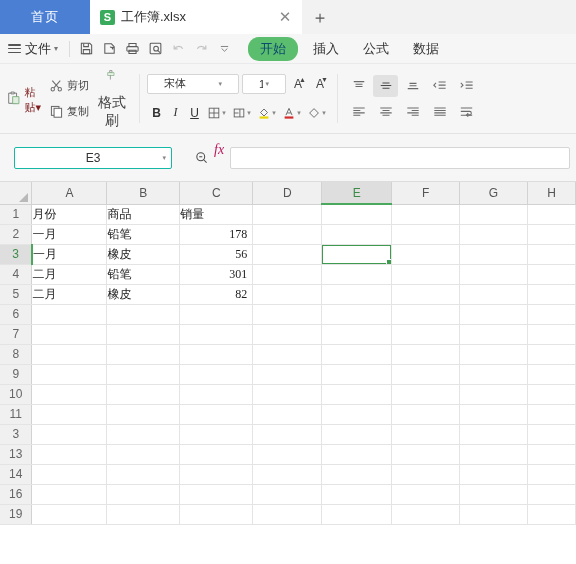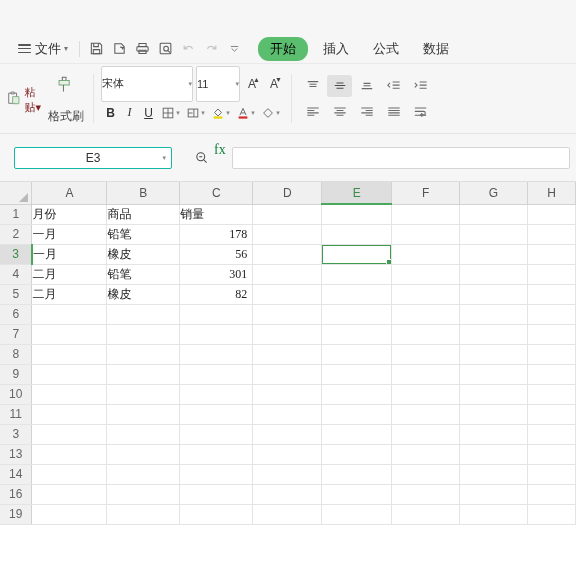--- a/index.html
+++ b/index.html
@@ -44,40 +44,40 @@
     width: 36px; height: 34px; color: #555; font-size: 17px;
     display: flex; align-items: center; justify-content: center;
   }
 
   
   .ribbon-row {
     position: absolute; top: 34px; left: 0; width: 576px; height: 30px;
     background: #f6f6f6; display: flex; align-items: center;
     border-bottom: 1px solid #eaeaea;
   }
-  .qa-left { display: flex; align-items: center; padding-left: 18px; }
+  .qa-left { display: flex; align-items: center; padding-left: 8px; }
   .menu-file {
     display: flex; align-items: center; font-size: 13px; color: #333; margin-right: 6px;
   }
   .hamburger { display: inline-flex; flex-direction: column; justify-content: space-between;
     width: 13px; height: 9px; margin-right: 4px; }
   .hamburger i { display: block; height: 1.5px; background: #555; border-radius: 1px; }
   .caret-sm { margin-left: 3px; font-size: 8px; color: #777; }
   .qa-sep { width: 1px; height: 16px; background: #dcdcdc; margin: 0 5px; }
   .qa-btn {
     width: 23px; height: 22px; display: flex; align-items: center; justify-content: center;
     color: #5a5a5a;
   }
   .qa-btn.dim { color: #c2c2c2; }
   .ribbon-tabs { display: flex; align-items: center; margin-left: 12px; }
   .rtab {
     font-size: 13px; color: #333; padding: 3px 9px; margin-right: 6px; white-space: nowrap;
   }
   .rtab.active {
-    background: #5bbd6e; color: #000000; border-radius: 11px; padding: 3px 12px;
+    background: #5bbd6e; color: #0c4a6e; border-radius: 11px; padding: 3px 12px;
   }
 
   
   .ribbon-body {
     position: absolute; top: 64px; left: 0; width: 576px; height: 70px;
     background: #f6f6f6; border-bottom: 1px solid #e3e3e3;
     display: flex; align-items: stretch;
   }
   .grp { display: flex; align-items: center; padding: 0 4px; }
   .grp-sep { width: 1px; background: #e4e4e4; margin: 10px 3px; }
@@ -90,29 +90,29 @@
   .paste-btn .lbl { font-size: 11px; margin-top: 2px; }
   .clip-col { display: flex; flex-direction: column; justify-content: center; height: 62px; }
   .clip-item {
     display: flex; align-items: center; font-size: 11px; color: #444; height: 26px; padding: 0 3px;
   }
   .clip-item .ic { margin-right: 3px; display: flex; }
   .fmt-painter {
     display: flex; flex-direction: column; align-items: center; justify-content: center;
     width: 40px; height: 62px; color: #444;
   }
-  .fmt-painter .lbl { font-size: 12px; margin-top: 11px; }
+  .fmt-painter .lbl { font-size: 14px; margin-top: 11px; text-align: center; }
 
   
   .font-col { display: flex; flex-direction: column; justify-content: center; height: 62px; }
   .font-row1 { display: flex; align-items: center; height: 24px; }
   .font-row2 { display: flex; align-items: center; height: 26px; margin-top: 4px; }
   .combo {
-    height: 36px; background: #fff; border: 1px solid #d5d5d5; border-radius: 2px;
-    display: flex; align-items: center; padding: 0 0; font-size: 11px; color: #333;
+    height: 20px; background: #fff; border: 1px solid #d5d5d5; border-radius: 2px;
+    display: flex; align-items: center; padding: 0 16px; font-size: 11px; color: #333;
   }
   .combo.name { width: 92px; }
   .combo.size { width: 44px; margin-left: 3px; }
   .combo .val { flex: 1; white-space: nowrap; overflow: hidden; }
   .combo .arr { font-size: 7px; color: #888; margin-left: 2px; }
   .szbtn { width: 20px; height: 20px; display: flex; align-items: center; justify-content: center;
     font-size: 12px; color: #444; margin-left: 2px; position: relative; }
   .szbtn sup { font-size: 7px; position: absolute; top: 2px; right: 2px; }
   .fbtn {
     width: 19px; height: 22px; display: flex; align-items: center; justify-content: center;
@@ -138,21 +138,21 @@
   }
   .namebox {
     width: 158px; height: 22px; margin-left: 14px; background: #fff;
     border: 1px solid #14b8a6; border-radius: 2px;
     display: flex; align-items: center; justify-content: center; position: relative;
     font-size: 12px; color: #333;
   }
   .namebox .arr { position: absolute; right: 5px; font-size: 7px; color: #888; }
   .fx-icons { display: flex; align-items: center; margin-left: 18px; }
   .fx-icons .ic { width: 22px; height: 22px; display: flex; align-items: center; justify-content: center; color: #444; }
-  .fx-label { font-size: 14px; font-family: "Liberation Serif", serif; color: #15803d; margin: 0 6px 15px 2px; }
+  .fx-label { font-size: 14px; font-style: italic; font-family: "Liberation Serif", serif; color: #be185d; margin: 0 6px 15px 2px; }
   .fbar-input {
     flex: 1; height: 22px; margin-right: 6px; background: #fff;
     border: 1px solid #d5d5d5; border-radius: 2px; font-size: 12px; color: #333;
     display: flex; align-items: center; padding: 0 4px;
   }
 
   
   .grid-wrap { position: absolute; top: 182px; left: 0; width: 576px; height: 382px; background: #fff; overflow: hidden; }
   table.sheet { border-collapse: collapse; table-layout: fixed; }
   table.sheet td, table.sheet th { padding: 0; margin: 0; }
@@ -192,20 +192,31 @@
     content: ""; position: absolute; right: -3px; bottom: -3px;
     width: 5px; height: 5px; background: #3f9b4f; border: 1px solid #fff;
   }
   svg { display: block; }
 </style>
 </head>
 <body>
 
 <div id="app">
 
+  <div class="tabbar">
+    <div class="tab-home">
+      <span>首页</span>
+    </div>
+    <div class="tab-doc">
+      <span class="s-icon">S</span>
+      <span class="tab-title">工作簿.xlsx</span>
+      <span class="tab-close">✕</span>
+    </div>
+    <div class="tab-new">＋</div>
+  </div>
 
   <div class="ribbon-row">
     <div class="qa-left">
       <div class="menu-file">
         <span class="hamburger">
             <i></i>
             <i></i>
             <i></i>
           </span>
         <span>文件</span>
@@ -272,20 +283,42 @@
   <div class="ribbon-body">
 
     <div class="grp">
       <div class="paste-btn">
         <svg width="26" height="26" viewBox="0 0 26 26" fill="none" stroke="#6b6b6b" stroke-width="1.1">
           <path d="M6 5.5h10v13H6z"></path>
             <path d="M9 4.2h4v2.3H9z" fill="#fff"></path>
           <path d="M11 10h8v9h-8z" fill="#dfeede" stroke="#7aa87a"></path>
         </svg>
         <span class="lbl"><span>粘贴</span><span>▾</span></span>
+      </div>
+      <div class="clip-col">
+        <div class="clip-item">
+          <span class="ic">
+            <svg width="15" height="15" viewBox="0 0 16 16" fill="none" stroke="#6b6b6b" stroke-width="1.1">
+              <circle cx="4" cy="12" r="1.8"></circle>
+                <circle cx="11.5" cy="12" r="1.8"></circle>
+                <path d="M5.2 10.6L12 2.8"></path>
+                <path d="M10.3 10.6L3.5 2.8"></path>
+            </svg>
+          </span>
+          <span>剪切</span>
+        </div>
+        <div class="clip-item">
+          <span class="ic">
+            <svg width="15" height="15" viewBox="0 0 16 16" fill="none" stroke="#6b6b6b" stroke-width="1.1">
+              <rect x="2.6" y="2.6" width="8" height="9.5"></rect>
+                <rect x="5.4" y="4.6" width="8" height="9.5" fill="#fff"></rect>
+            </svg>
+          </span>
+          <span>复制</span>
+        </div>
       </div>
       <div class="fmt-painter">
         <svg width="24" height="24" viewBox="0 0 26 26" fill="none" stroke="#6b6b6b" stroke-width="1.1">
           <path d="M9 4.5h4v3.5H9z"></path>
             <path d="M5.5 8h11v5h-11z" fill="#e7f1e7" stroke="#7aa87a"></path>
             <path d="M10.2 13v7"></path>
         </svg>
         <span class="lbl">格式刷</span>
       </div>
     </div>

